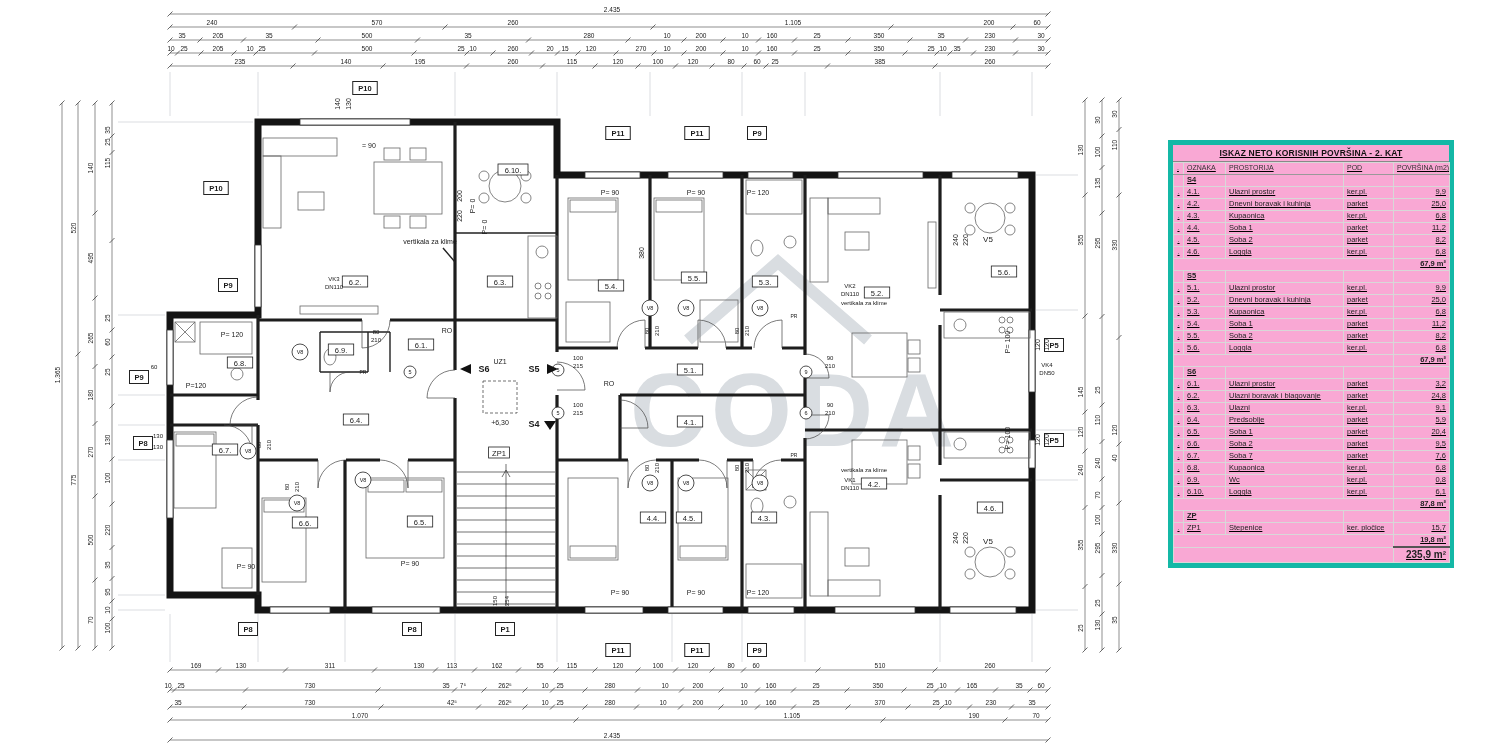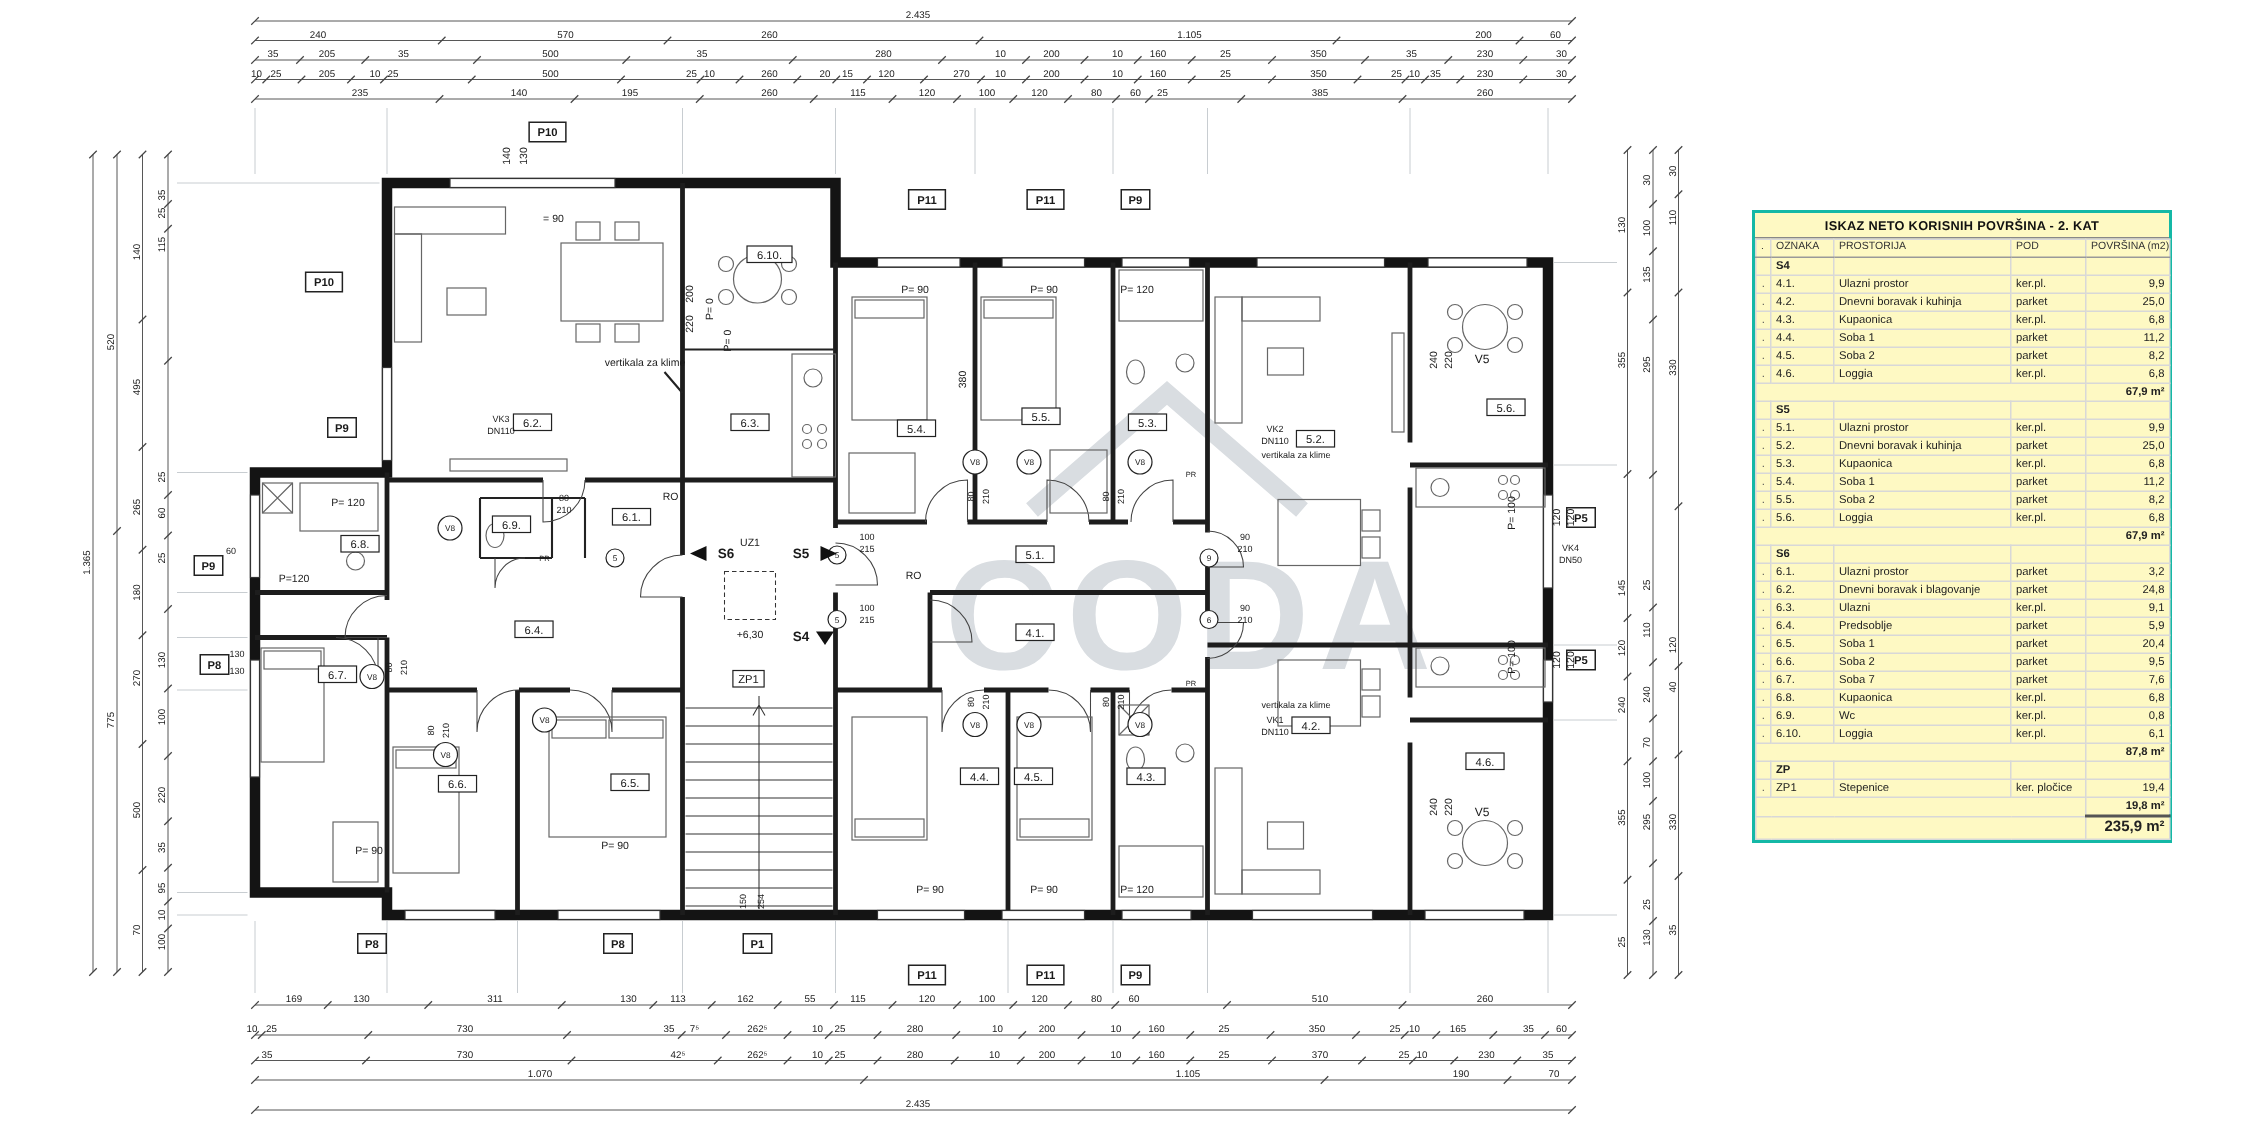--- a/index.html
+++ b/index.html
@@ -1,20 +1,20 @@
 <!DOCTYPE html>
 <html><head>
 <meta charset="utf-8">
 <style>
   html,body{margin:0;padding:0;background:#fff;}
   body{width:1500px;height:752px;position:relative;overflow:hidden;
        font-family:"Liberation Sans",sans-serif;}
   svg text{font-family:"Liberation Sans",sans-serif;}
   .area-table{position:absolute;left:1168px;top:140px;width:276px;
-              border:2px solid #14b8a6;background:#fef9c3;}
+              border:5px solid #14b8a6;background:#f9a8d4;text-decoration:underline;}
   .area-table .title{font-size:8.5px;font-weight:bold;text-align:center;
               padding:3px 2px;border-bottom:1px solid #888;letter-spacing:.2px;color:#111;}
   .area-table table{width:100%;border-collapse:collapse;table-layout:fixed;}
   .area-table td{font-size:7.5px;padding:1px 3px;border:0.5px solid #d8d8d8;
               color:#222;overflow:hidden;white-space:nowrap;height:9px;line-height:1.15;}
   .area-table .hc{font-size:7px;color:#333;border-bottom:1px solid #999;}
   .area-table .num{text-align:right;margin-top:40px;}
   .area-table .dot{text-align:center;color:#555;}
   .area-table .sec-name{font-weight:bold;}
   .area-table .sec-row td{border-top:1px solid #999;}
@@ -896,21 +896,21 @@
         <tr>
           <td class="dot">.</td>
           <td>6.1.</td>
           <td>Ulazni prostor</td>
           <td>parket</td>
           <td class="num">3,2</td>
         </tr>
         <tr>
           <td class="dot">.</td>
           <td>6.2.</td>
-          <td>Dnevni boravak i blagovanje</td>
+          <td>Ulazni boravak i blagovanje</td>
           <td>parket</td>
           <td class="num">24,8</td>
         </tr>
         <tr>
           <td class="dot">.</td>
           <td>6.3.</td>
           <td>Ulazni</td>
           <td>ker.pl.</td>
           <td class="num">9,1</td>
         </tr>
@@ -972,21 +972,21 @@
           <td class="sec-name">ZP</td>
           <td></td>
           <td></td>
           <td></td>
         </tr>
         <tr>
           <td class="dot">.</td>
           <td>ZP1</td>
           <td>Stepenice</td>
           <td>ker. pločice</td>
-          <td class="num">19,4</td>
+          <td class="num">15,7</td>
         </tr>
         <tr>
           <td colspan="4"></td>
           <td class="num sub">19,8 m²</td>
         </tr>
         <tr>
           <td colspan="4"></td>
           <td class="num grand">235,9 m²</td>
         </tr>
       </tbody>

